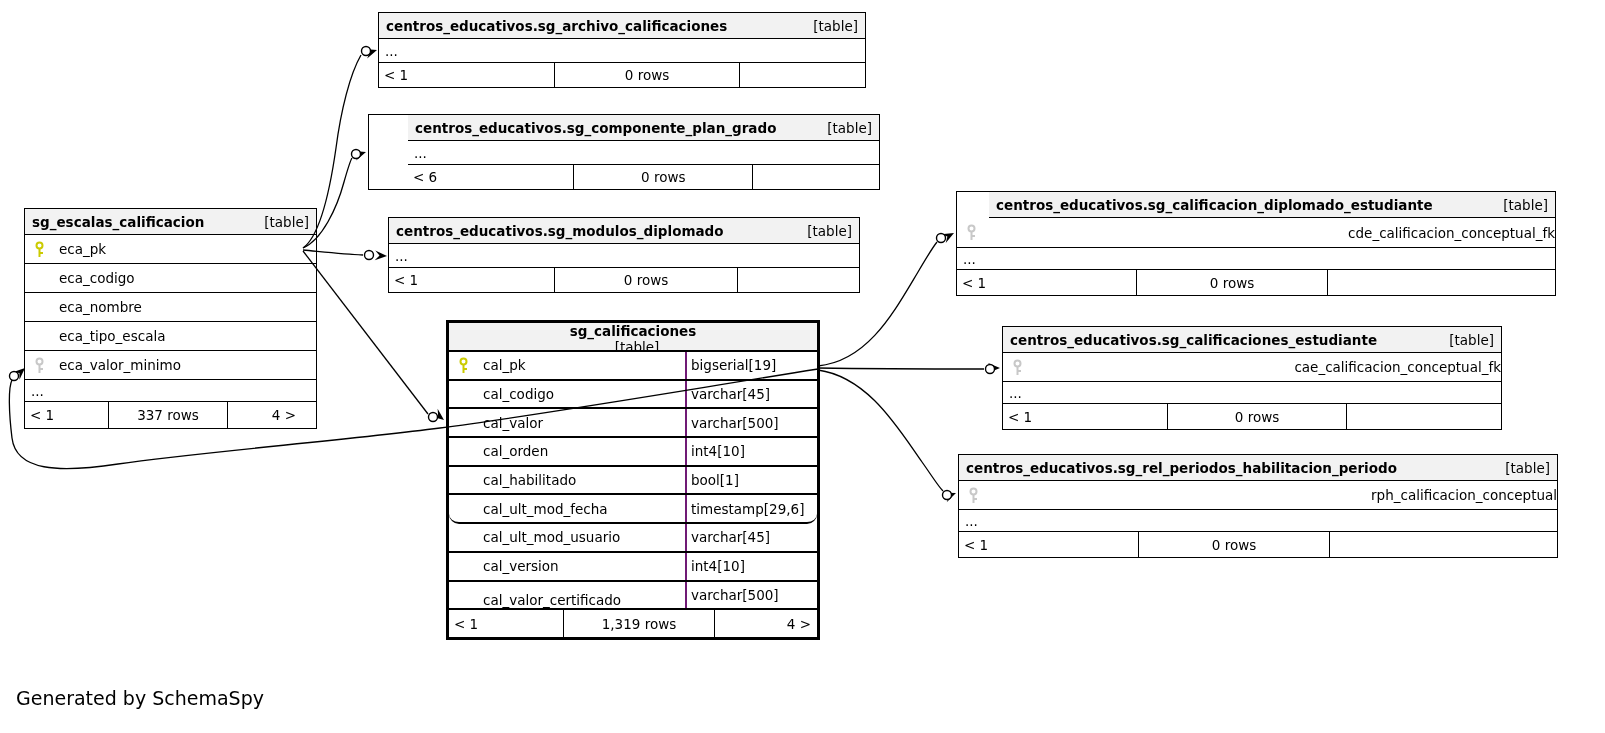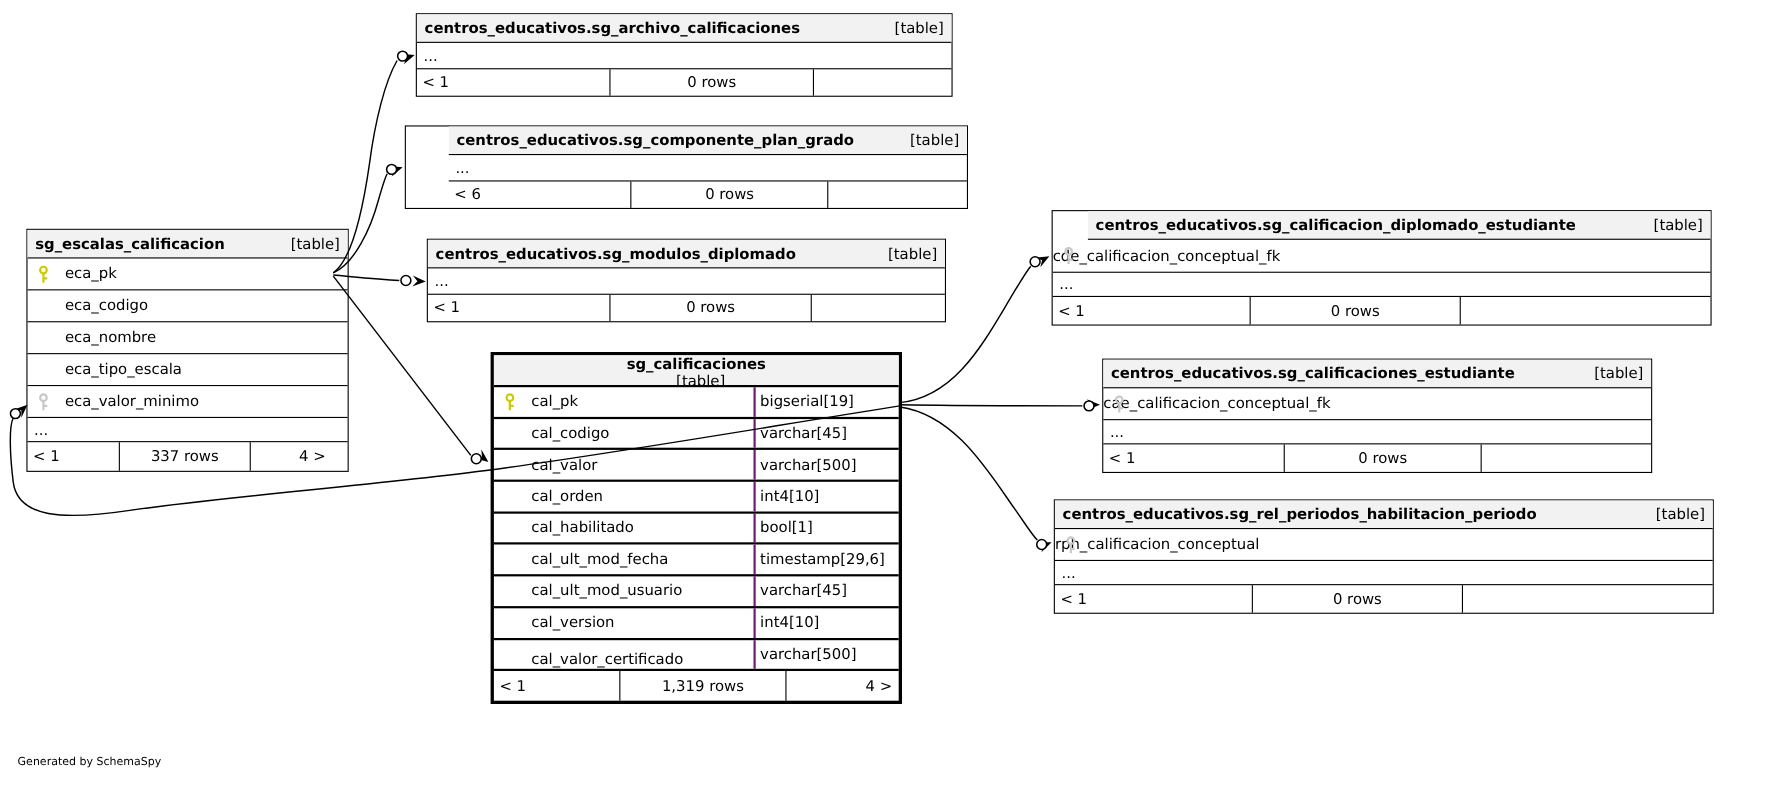--- a/index.html
+++ b/index.html
@@ -14,31 +14,31 @@
   .tbl.emph .thead{border-bottom-width:2px;}
   .tname{font-weight:bold;white-space:nowrap;}
   .ttag{font-weight:normal;white-space:nowrap;margin-left:8px;}
   .row{display:flex;align-items:center;border-bottom:1px solid #000;box-sizing:border-box;
        position:relative;overflow:visible;}
   .tbl.emph .row{border-bottom-width:2px;}
   .keycell{flex:0 0 34px;width:34px;display:flex;align-items:center;padding-left:9px;
            box-sizing:border-box;}
   .row.centered .keycell{position:absolute;left:0;top:0;bottom:0;}
   .colname{white-space:nowrap;flex:1 1 auto;}
-  .row.centered .colname{text-align:left;}
+  .row.centered .colname{text-align:right;}
   .coltype{flex:0 0 132px;width:132px;align-self:stretch;display:flex;align-items:center;
            border-left:2px solid #701a75;padding-left:4px;box-sizing:border-box;white-space:nowrap;}
   .ellipsis{display:flex;align-items:center;border-bottom:1px solid #000;box-sizing:border-box;
             padding-left:6px;}
   .tfoot{display:flex;align-items:stretch;box-sizing:border-box;}
   .fcell{display:flex;align-items:center;box-sizing:border-box;overflow:hidden;white-space:nowrap;}
   .fcell.left{padding-left:5px;justify-content:flex-start;}
   .fcell.mid{justify-content:center;border-left:1px solid #000;}
   .fcell.right{justify-content:flex-end;padding-right:6px;border-left:1px solid #000;}
-  #note{position:absolute;left:16px;top:687px;font-size:10px;z-index:2;}
+  #note{position:absolute;left:16px;top:687px;font-size:19px;z-index:2;}
 </style>
 </head>
 <body>
 
 <div id="canvas">
   <svg id="edges" width="1605" height="733" viewBox="0 0 1605 733" xmlns="http://www.w3.org/2000/svg">
       <path d="M303,248 C320,236 330,190 336,148 C341,110 350,74 361,55" fill="none" stroke="#000000" stroke-width="1.3"></path>
       <polygon points="0,0 -12,-5 -7.5,0 -12,5" fill="#000000" transform="translate(377,50) rotate(-18)"></polygon>
       <circle cx="366" cy="51" r="4.5" fill="#ffffff" stroke="#000000" stroke-width="1.4"></circle>
       <path d="M303,248 C322,240 337,208 344,182 C348,168 350,161 352,158" fill="none" stroke="#000000" stroke-width="1.3"></path>
@@ -170,21 +170,21 @@
         <div class="row" style="height: 28.7px;">
           <span class="keycell"></span>
           <span class="colname">cal_orden</span>
           <span class="coltype">int4[10]</span>
         </div>
         <div class="row" style="height: 28.7px;">
           <span class="keycell"></span>
           <span class="colname">cal_habilitado</span>
           <span class="coltype">bool[1]</span>
         </div>
-        <div class="row" style="height: 28.7px;">
+        <div class="row" style="height: 28.7px; border-radius: 10px;">
           <span class="keycell"></span>
           <span class="colname">cal_ult_mod_fecha</span>
           <span class="coltype">timestamp[29,6]</span>
         </div>
         <div class="row" style="height: 28.7px;">
           <span class="keycell"></span>
           <span class="colname">cal_ult_mod_usuario</span>
           <span class="coltype">varchar[45]</span>
         </div>
         <div class="row" style="height: 28.7px;">

